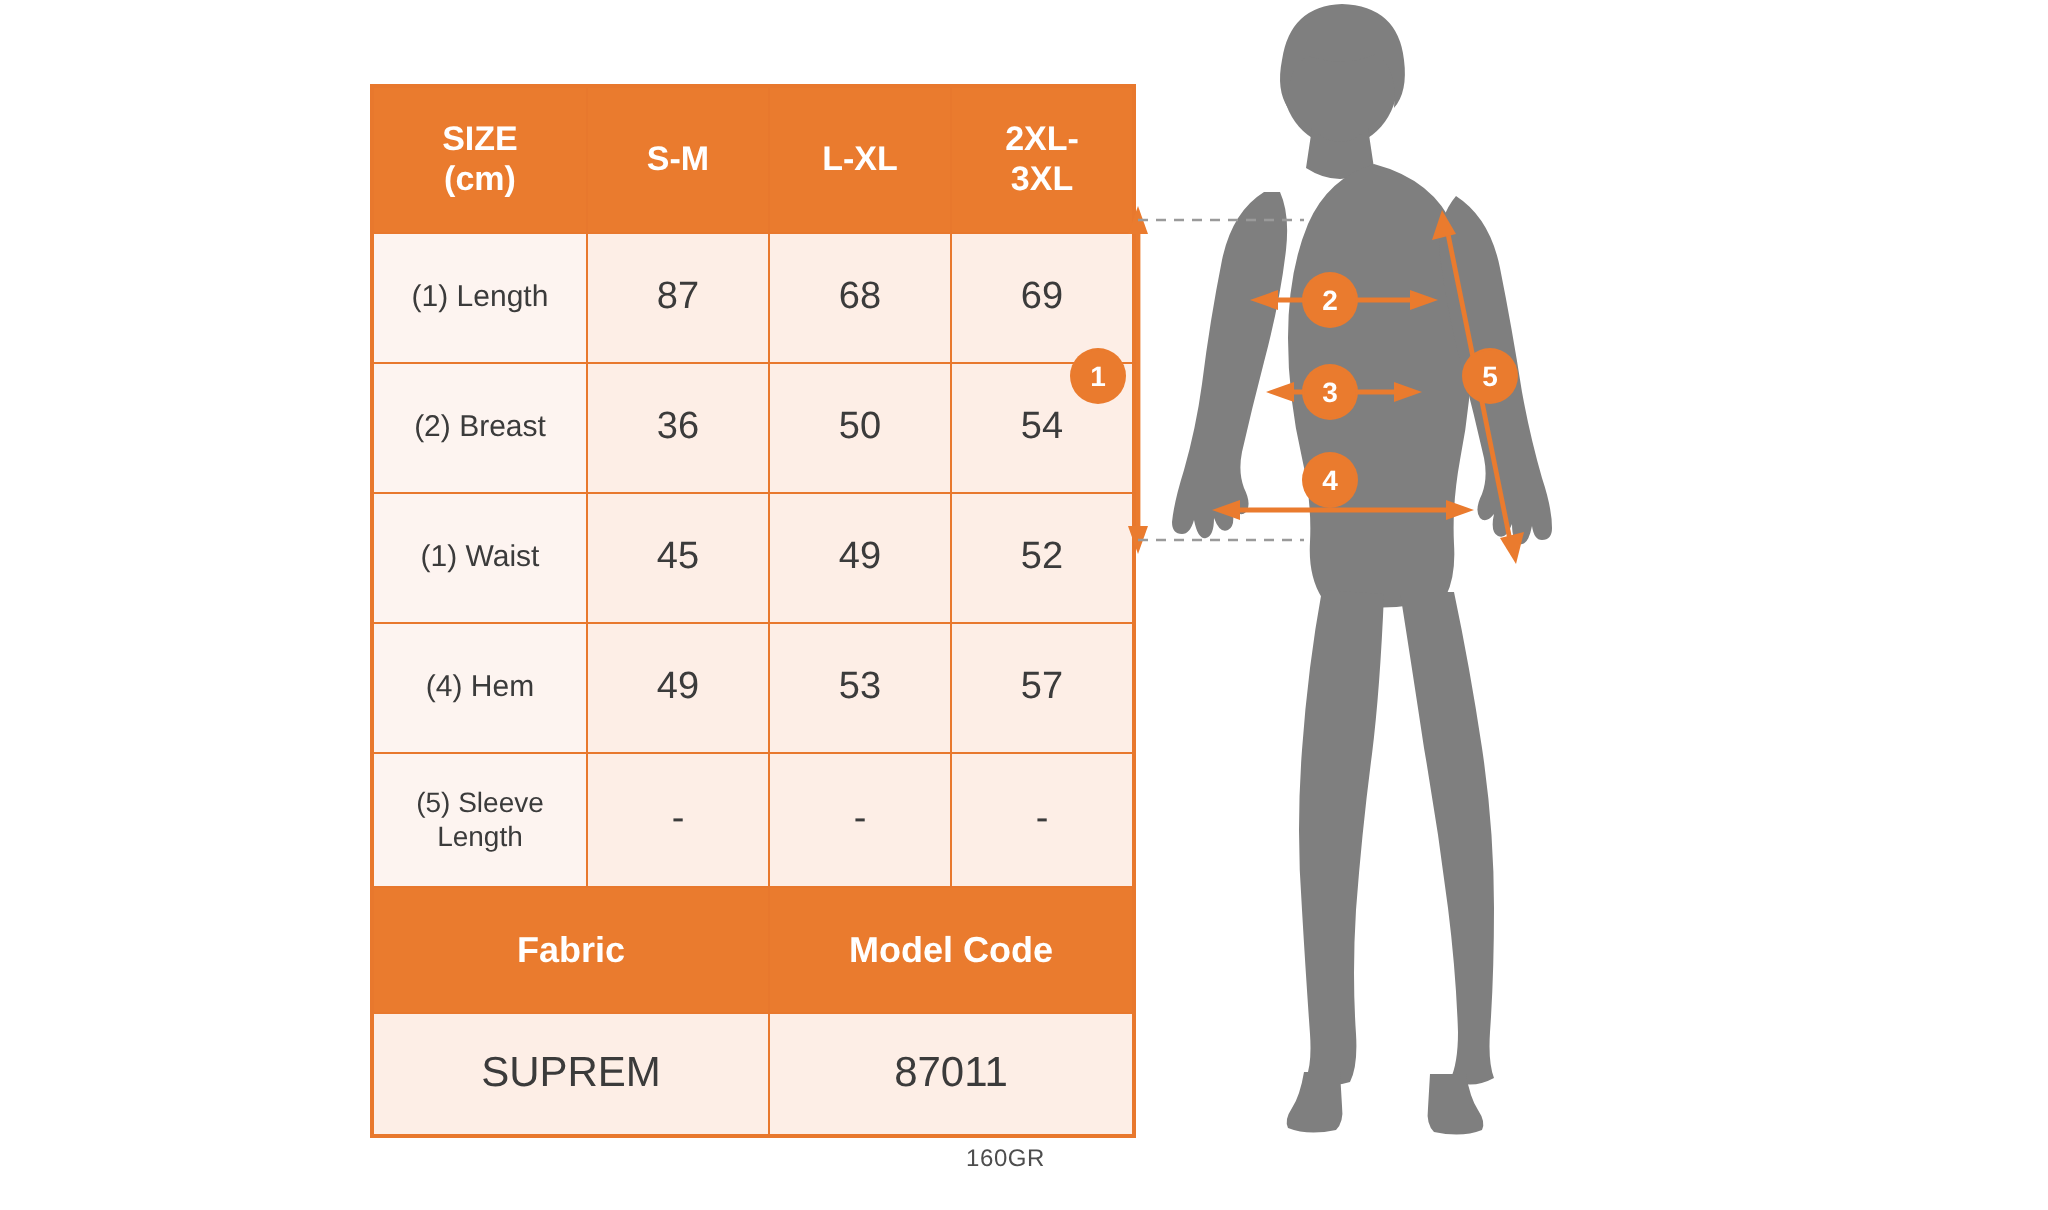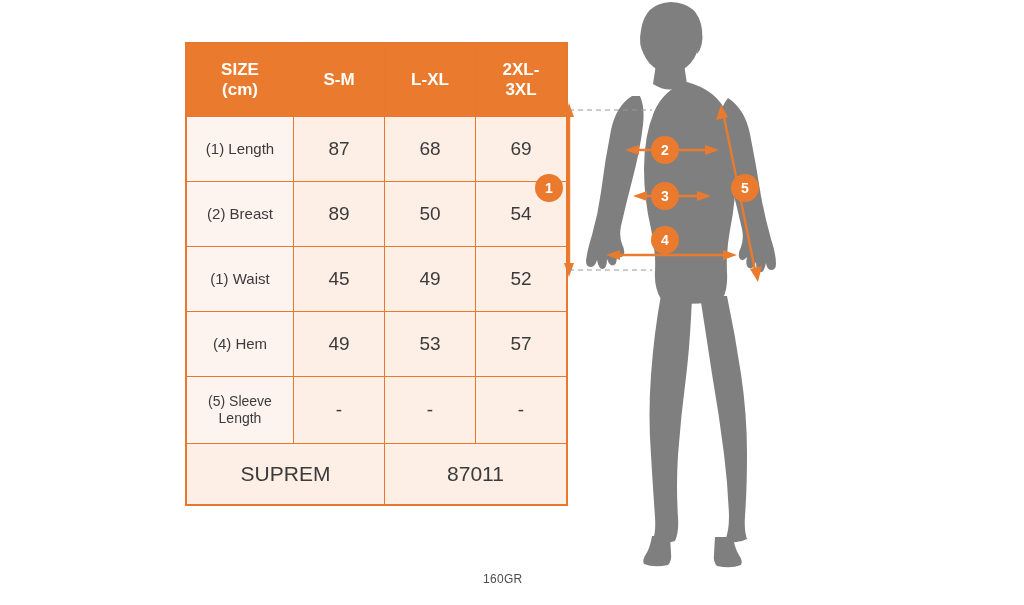--- a/index.html
+++ b/index.html
@@ -147,21 +147,21 @@
     </thead>
     <tbody>
       <tr>
         <td class="label-cell">(1) Length</td>
         <td class="val-cell">87</td>
         <td class="val-cell">68</td>
         <td class="val-cell">69</td>
       </tr>
       <tr>
         <td class="label-cell">(2) Breast</td>
-        <td class="val-cell">89</td>
+        <td class="val-cell">36</td>
         <td class="val-cell">50</td>
         <td class="val-cell">54</td>
       </tr>
       <tr>
         <td class="label-cell">(1) Waist</td>
         <td class="val-cell">45</td>
         <td class="val-cell">49</td>
         <td class="val-cell">52</td>
       </tr>
       <tr>
@@ -172,20 +172,24 @@
       </tr>
       <tr class="sleeve-row">
         <td class="label-cell">
           <div>(5) Sleeve</div>
           <div>Length</div>
         </td>
         <td class="val-cell">-</td>
         <td class="val-cell">-</td>
         <td class="val-cell">-</td>
       </tr>
+      <tr class="footer-head">
+        <td colspan="2">Fabric</td>
+        <td colspan="2">Model Code</td>
+      </tr>
       <tr class="footer-val">
         <td colspan="2">SUPREM</td>
         <td colspan="2">87011</td>
       </tr>
     </tbody>
   </table>
 
   <div id="weight-note">160GR</div>
 
   <div id="figure-area">

